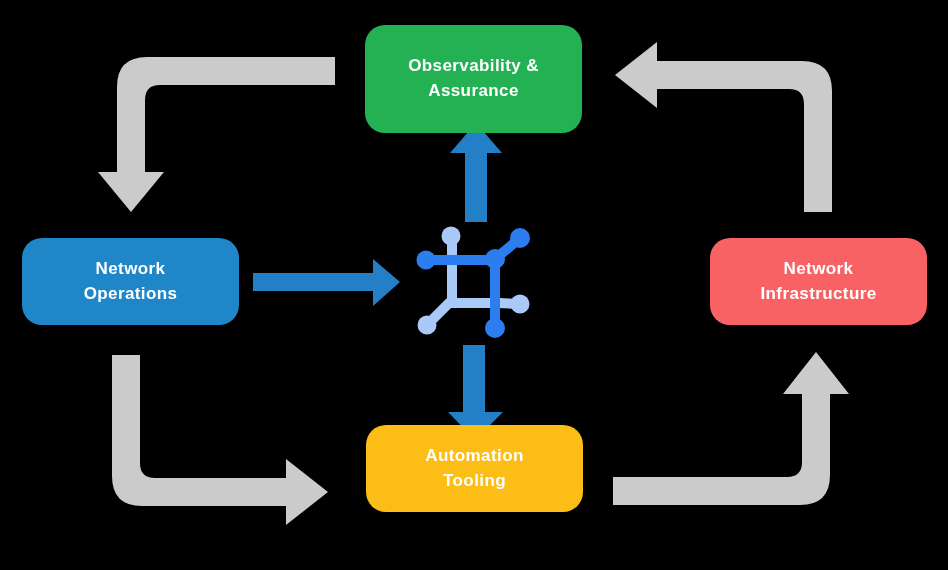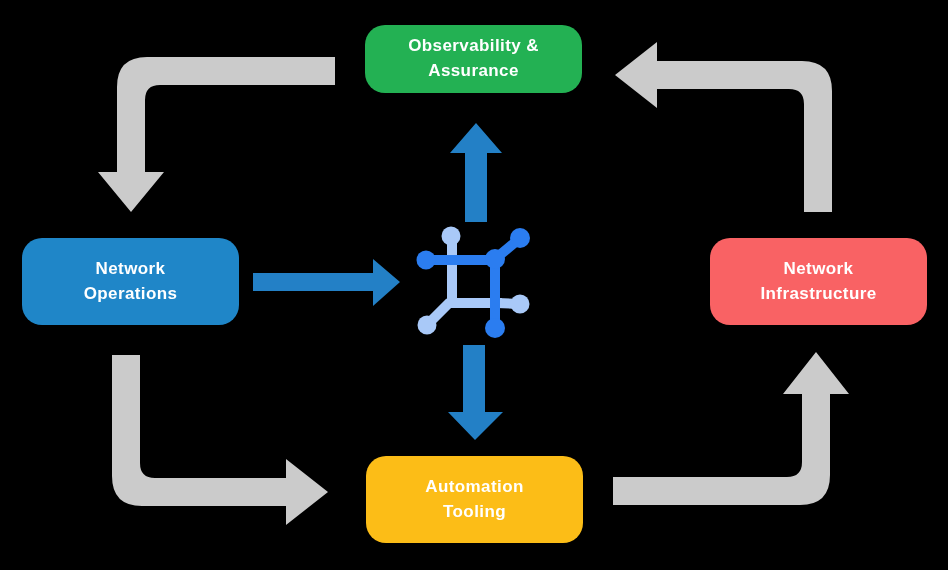--- a/index.html
+++ b/index.html
@@ -8,37 +8,37 @@
     width:948px;height:570px;
     background:#000;
     overflow:hidden;
     font-family:"Liberation Sans", sans-serif;
   }
   #arrow-layer{
     position:absolute;left:0;top:0;width:948px;height:570px;
   }
   .node-box{
     position:absolute;
-    width:217px;height:68px;
+    width:217px;height:108px;
     border-radius:20px;
     display:flex;align-items:center;justify-content:center;
     text-align:center;
   }
   .node-label{
     color:#ffffff;
     font-size:17px;
     font-weight:600;
     letter-spacing:.4px;
     line-height:1.45;
     white-space:pre-line;
   }
   #box-observability{left:365px;top:25px;}
   #box-operations{left:22px;top:238px;height:87px;}
   #box-infrastructure{left:710px;top:238px;height:87px;}
-  #box-automation{left:366px;top:456px;height:87px;}
+  #box-automation{left:366px;top:425px;height:87px;}
 </style>
 </head>
 <body>
 
 <div id="canvas">
 
   <svg id="arrow-layer" viewBox="0 0 948 570" xmlns="http://www.w3.org/2000/svg">
 
     <path d="M 335 57 L 147 57 Q 117 57 117 87 L 117 172 L 98 172 L 131 212 L 164 172 L 145 172 L 145 100 Q 145 85 160 85 L 335 85 Z" style="fill: rgb(203, 203, 203);"></path>
 

